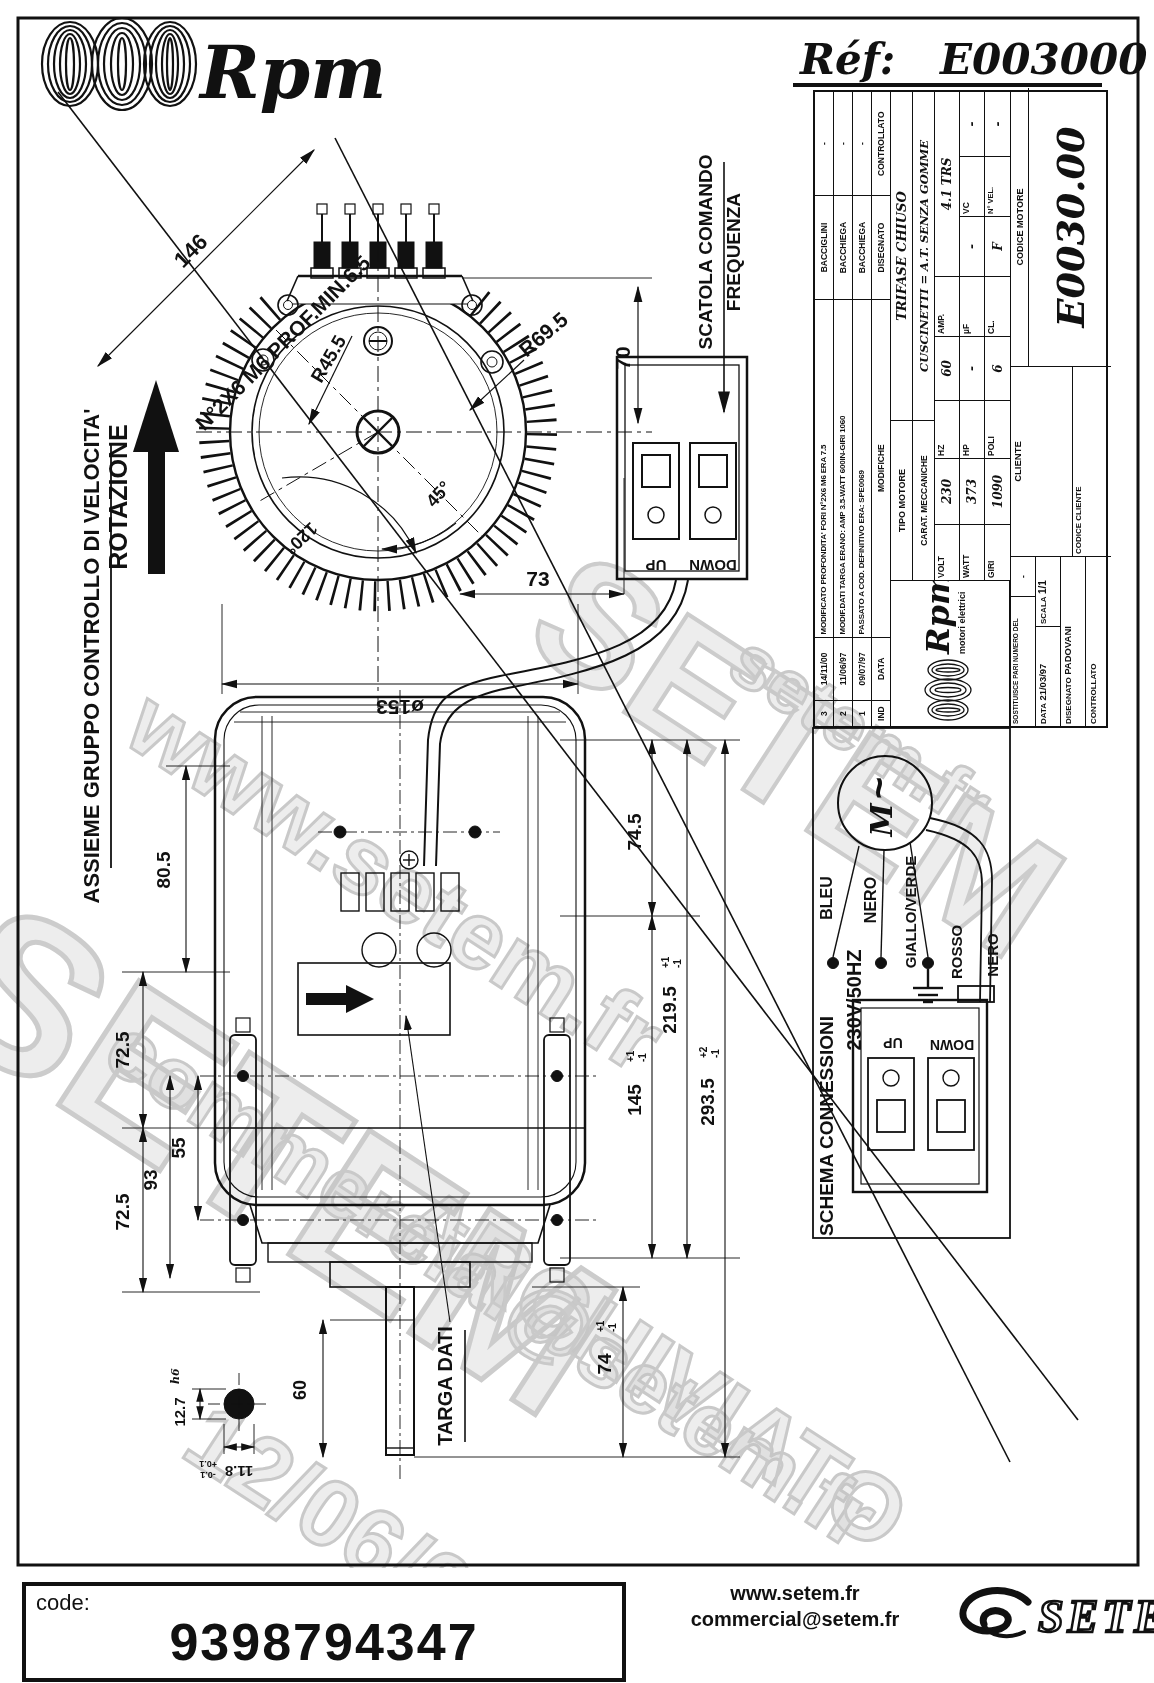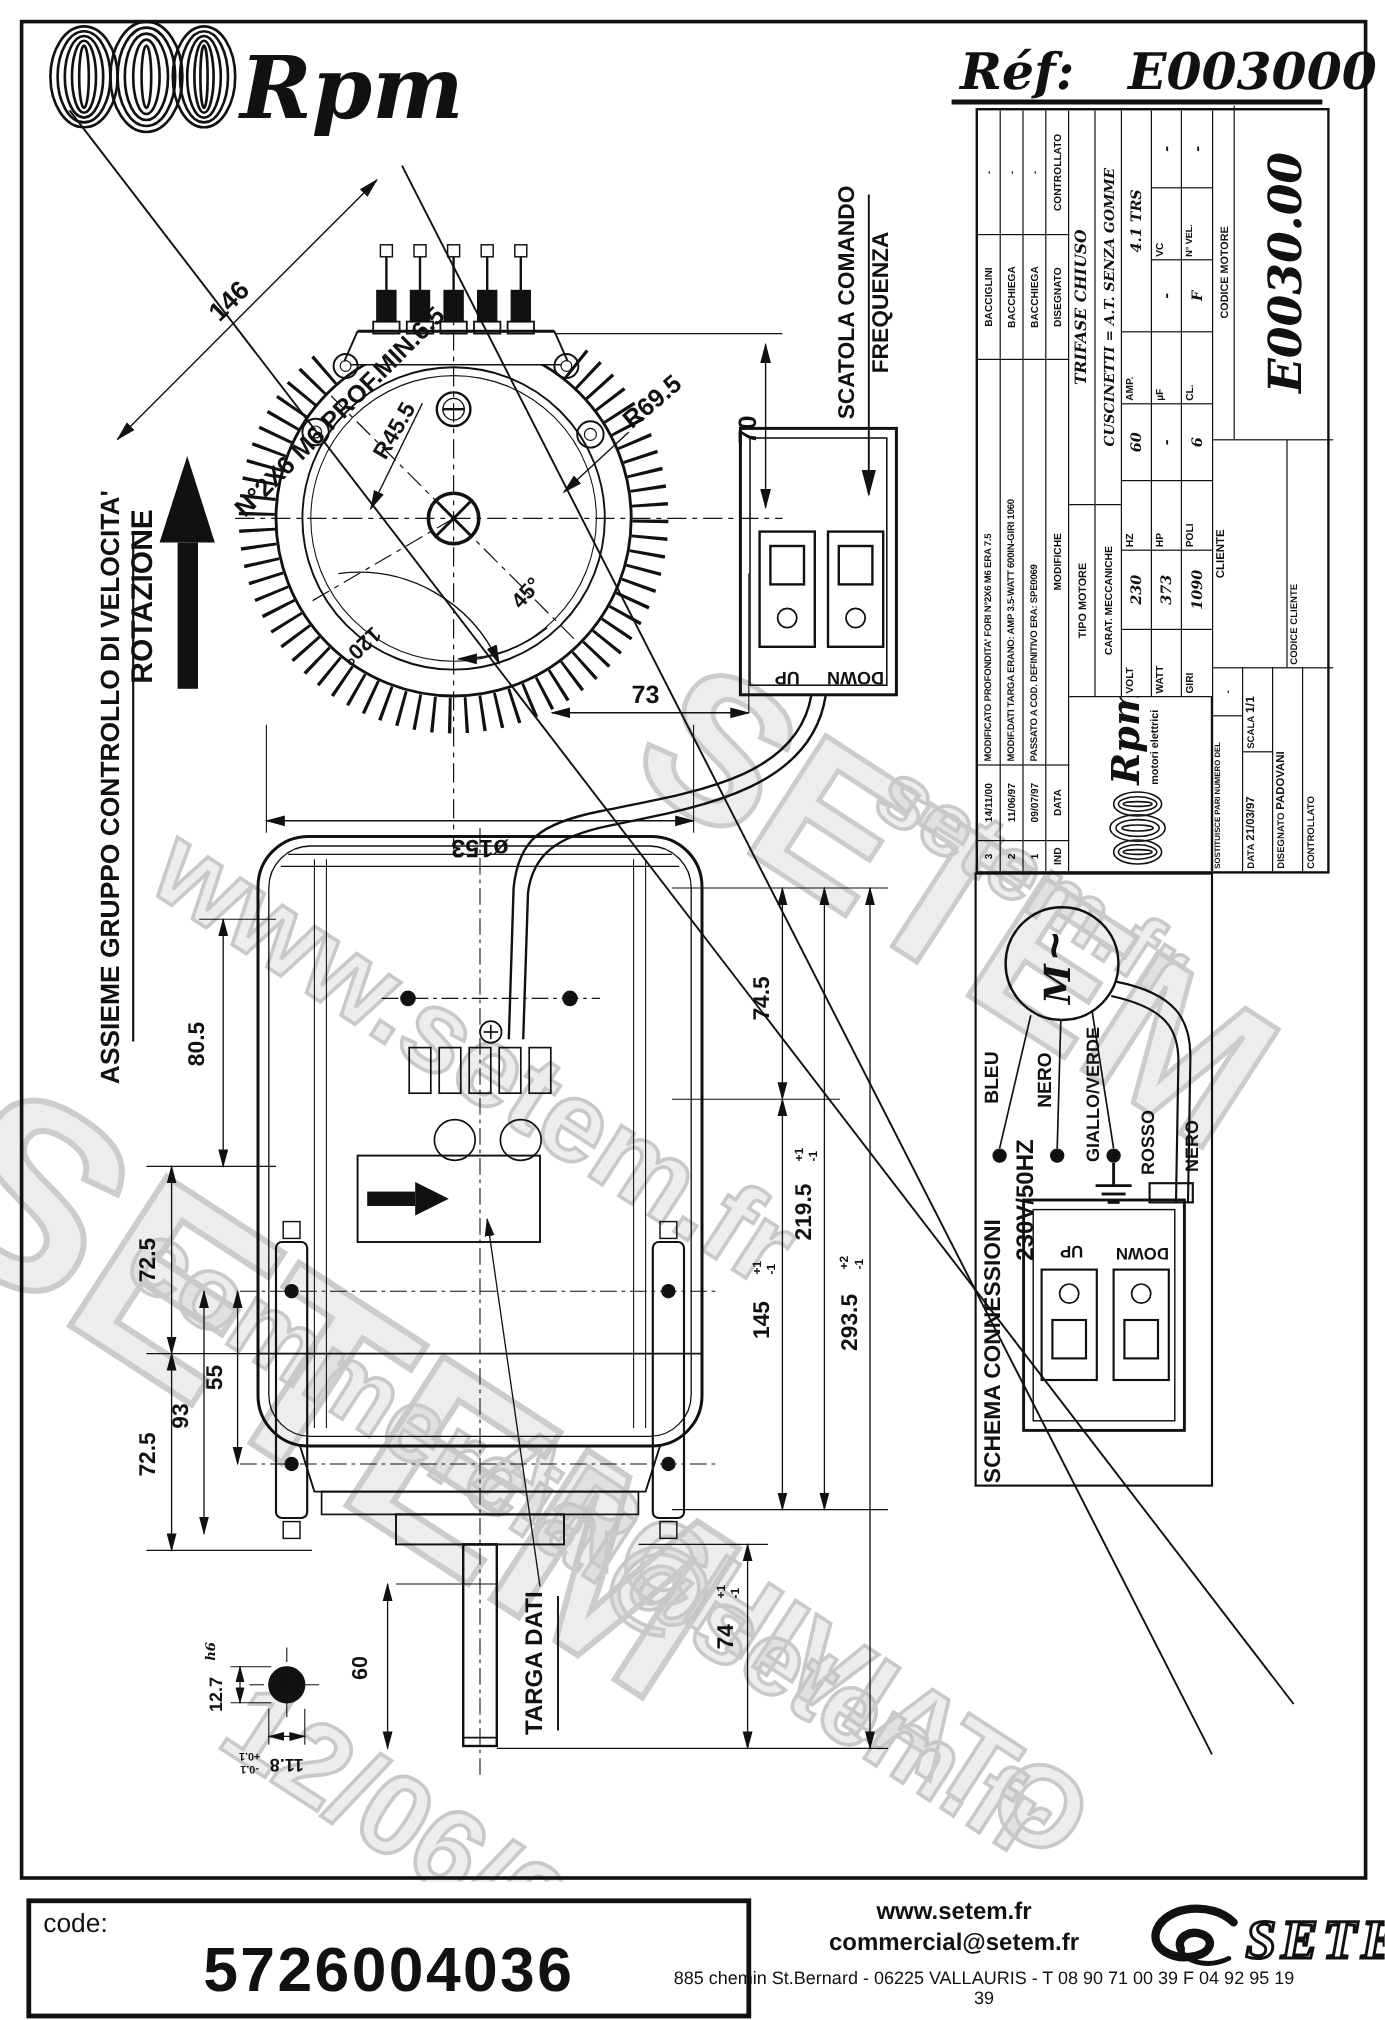--- a/index.html
+++ b/index.html
@@ -505,25 +505,24 @@
           <div class="c ctr" style="width:278px;height:18px;border-right:none;font-size:9px;">CODICE MOTORE</div>
           <div class="c ctr val" style="width:278px;height:82px;border-right:none;border-bottom:none;font-size:38px;">E0030.00</div>
         </div>
       </div>
     </div>
   </div>
 
   <div id="footer">
     <div id="codeBox">
       <div id="codeLabel">code:</div>
-      <div id="codeValue">5726004036</div>
+      <div id="codeValue">9398794347</div>
     </div>
     <div class="fcenter" style="left:630px;top:14px;width:330px;font-size:20px;font-weight:bold;">www.setem.fr</div>
     <div class="fcenter" style="left:630px;top:40px;width:330px;font-size:20px;font-weight:bold;">commercial@setem.fr</div>
-    <div class="fcenter" style="left:560px;top:72px;width:520px;font-size:15px;">885 chemin St.Bernard  -  06225 VALLAURIS  -  T 08 90 71 00 39   F 04 92 95 19 39</div>
     <svg width="90" height="80" viewBox="0 0 90 80" style="position:absolute;left:950px;top:12px;">
       <path d="M78,22 C60,4 22,8 14,28 C8,44 28,54 46,50 C60,47 62,36 52,32 C42,28 30,34 34,44" fill="none" stroke="#111" stroke-width="7" stroke-linecap="round"></path>
       <path d="M34,44 C38,56 58,60 74,52" fill="none" stroke="#111" stroke-width="4" stroke-linecap="round"></path>
     </svg>
     <div id="setemLogo">SETEM</div>
   </div>
 
 </div>
 
 </body></html>

